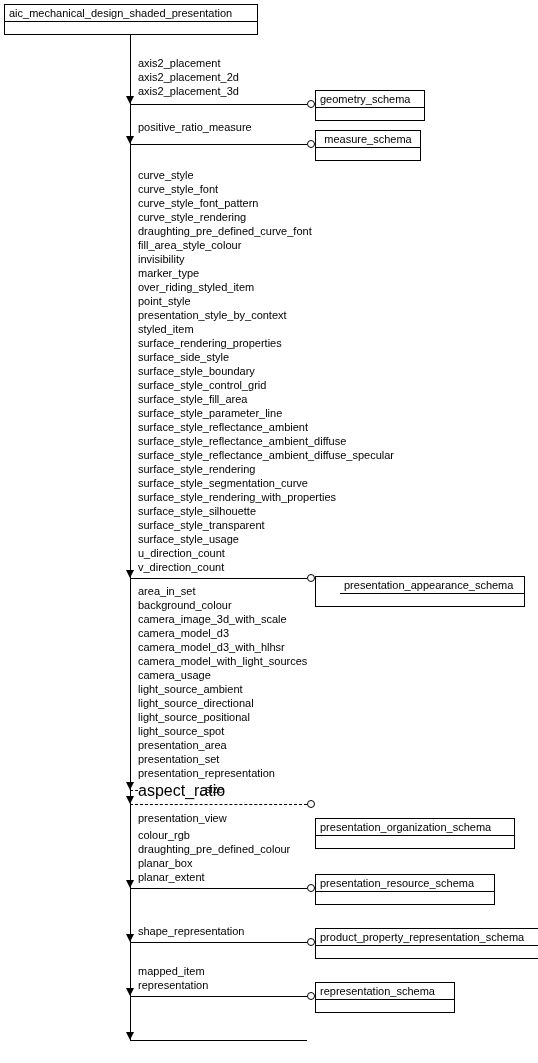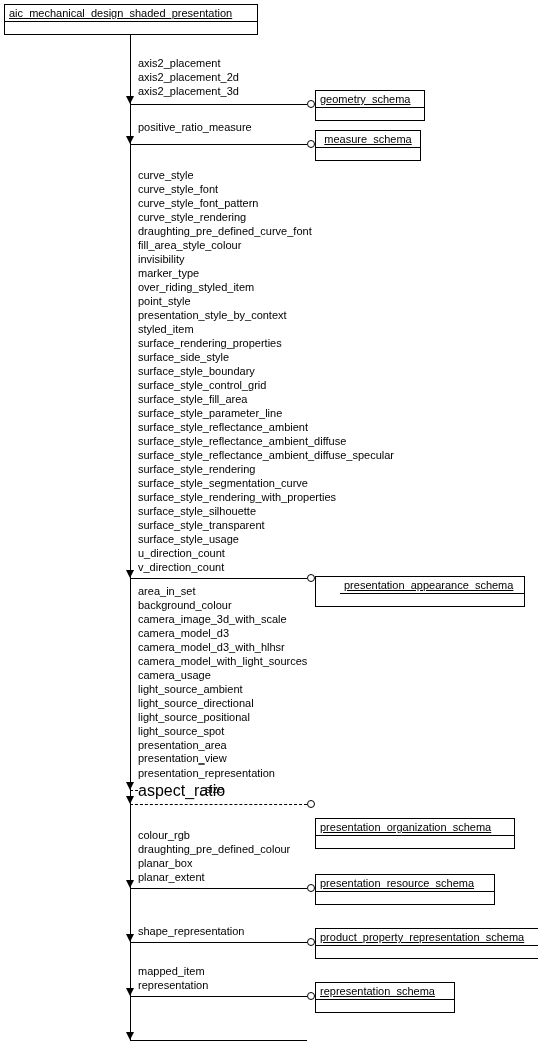--- a/index.html
+++ b/index.html
@@ -21,21 +21,20 @@
     position: absolute;
     border: 1px solid #000;
     background: #fff;
     box-sizing: border-box;
   }
   .box-header {
     border-bottom: 1px solid #000;
     padding: 2px 4px;
     font-size: 11px;
     white-space: nowrap;
-    text-decoration: underline;
   }
   .box-body {
     height: 12px;
   }
   .item-list {
     position: absolute;
     font-size: 11px;
     line-height: 14px;
   }
   .item-list div {
@@ -166,21 +165,21 @@
     <div>presentation_representation</div>
   </div>
 
   <div class="arrow-down" style="left:126px; top:782px;"></div>
   <div class="hline-dashed" style="left:130px; top:790px; width:80px;"></div>
   <div style="position:absolute; left:138px; top:782px; font-size:16px; background:#fff; padding-right:2px;">aspect_ratio</div>
 
   <div style="position:absolute; left:200px; top:784px; font-size:10px;">_size</div>
   <div class="arrow-down" style="left:126px; top:796px;"></div>
   <div class="hline-dashed" style="left:130px; top:804px; width:177px;"></div>
-  <div style="position:absolute; left:138px; top:752px; font-size:11px; background:#fff;">presentation_view</div>
+  <div style="position:absolute; left:138px; top:812px; font-size:11px; background:#fff;">presentation_view</div>
   <div class="circle" style="left:307px; top:800px;"></div>
   <div class="box" style="left:315px; top:818px; width:200px;">
     <div class="box-header">presentation_organization_schema</div>
     <div class="box-body"></div>
   </div>
 
   <div class="item-list" style="left:138px; top:828px;">
     <div>colour_rgb</div>
     <div>draughting_pre_defined_colour</div>
     <div>planar_box</div>

